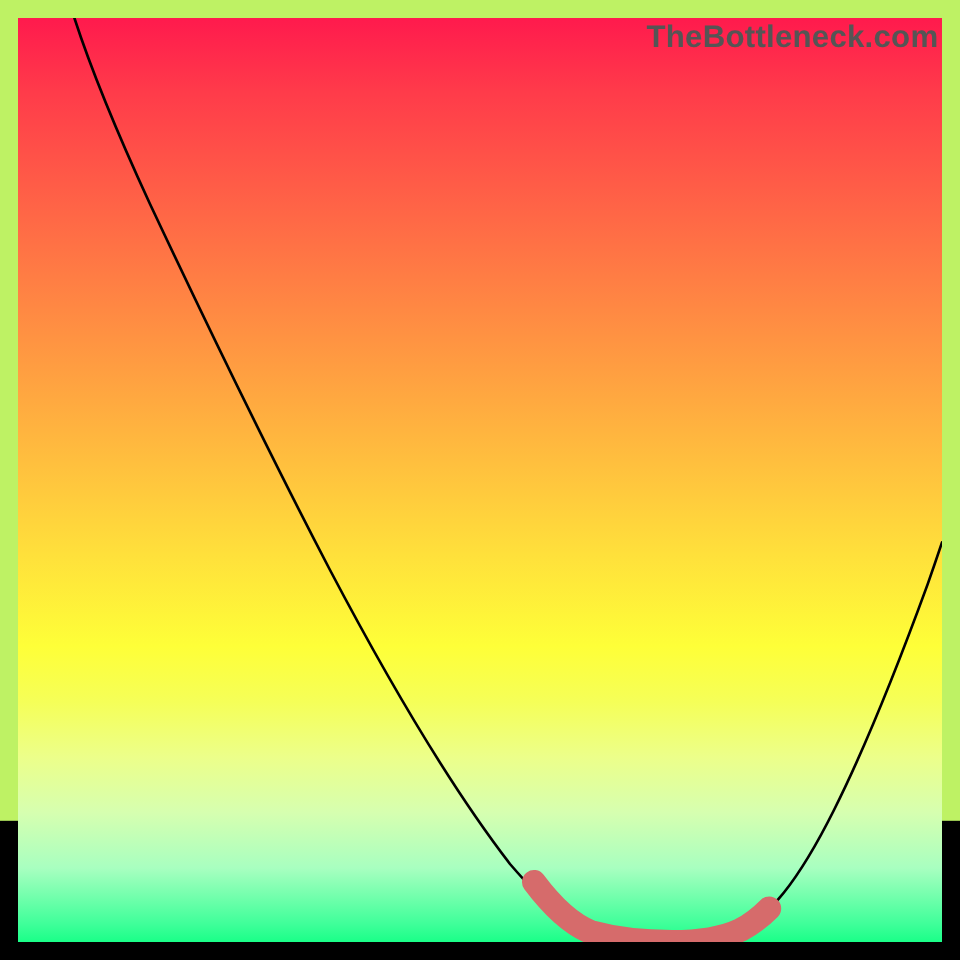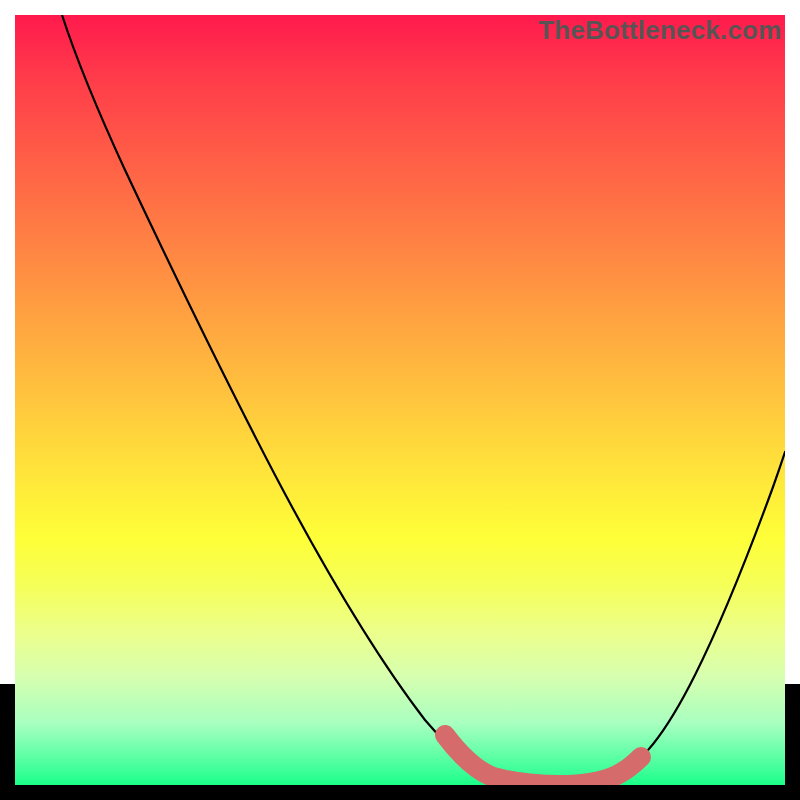--- a/index.html
+++ b/index.html
@@ -7,21 +7,21 @@
     padding: 0;
     width: 800px;
     height: 800px;
     background: #000;
     overflow: hidden;
   }
   .frame {
     position: relative;
     width: 800px;
     height: 684px;
-    background: #ffffff;
+    background: #bef264;
   }
   .plot-bg {
     position: absolute;
     left: 15px;
     top: 15px;
     width: 770px;
     height: 770px;
     background: linear-gradient(to bottom,
       #ff1a4d 0%,
       #ff3b4a 8%,

